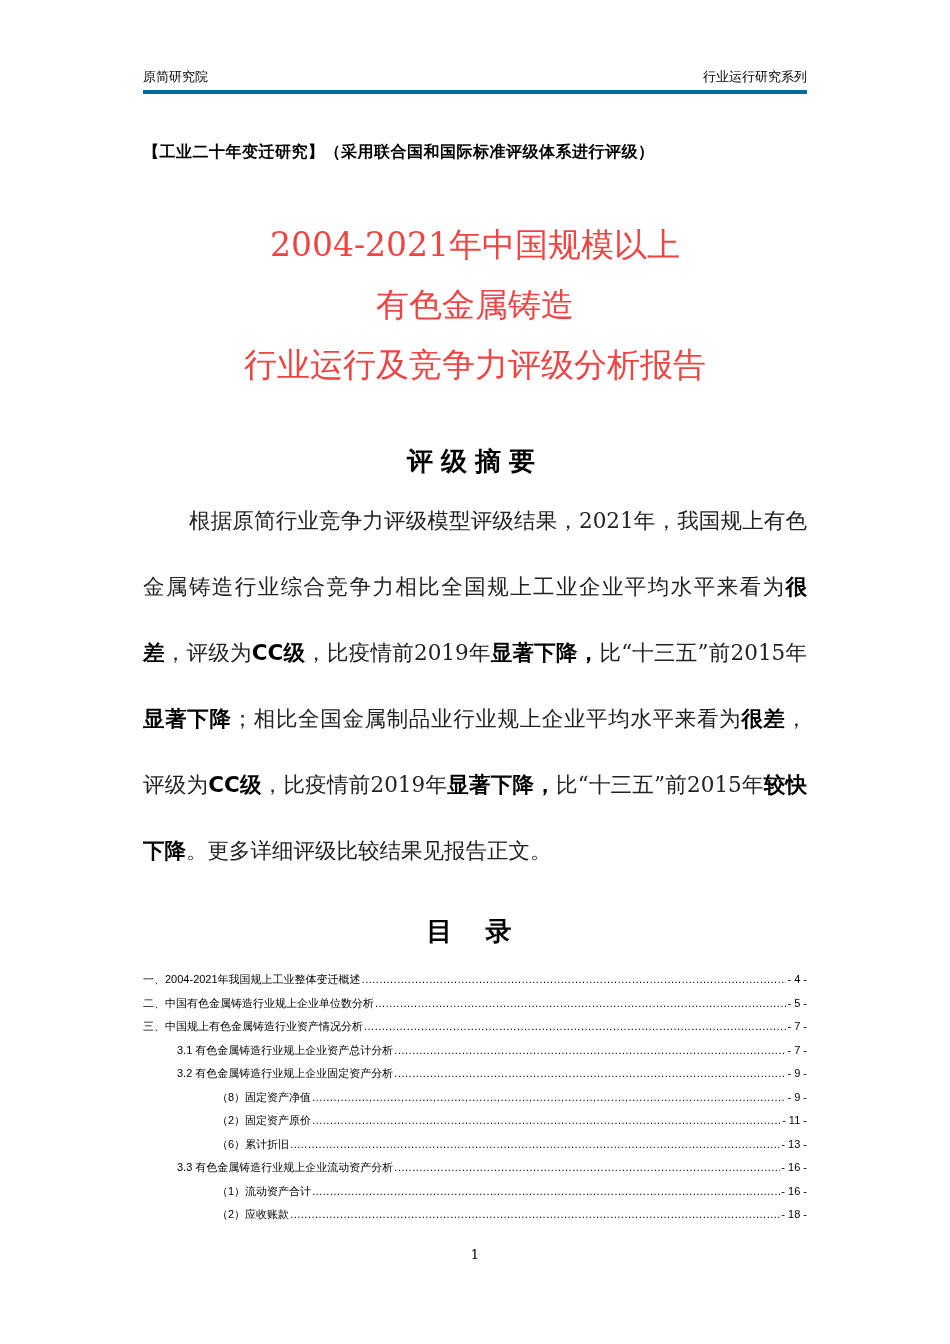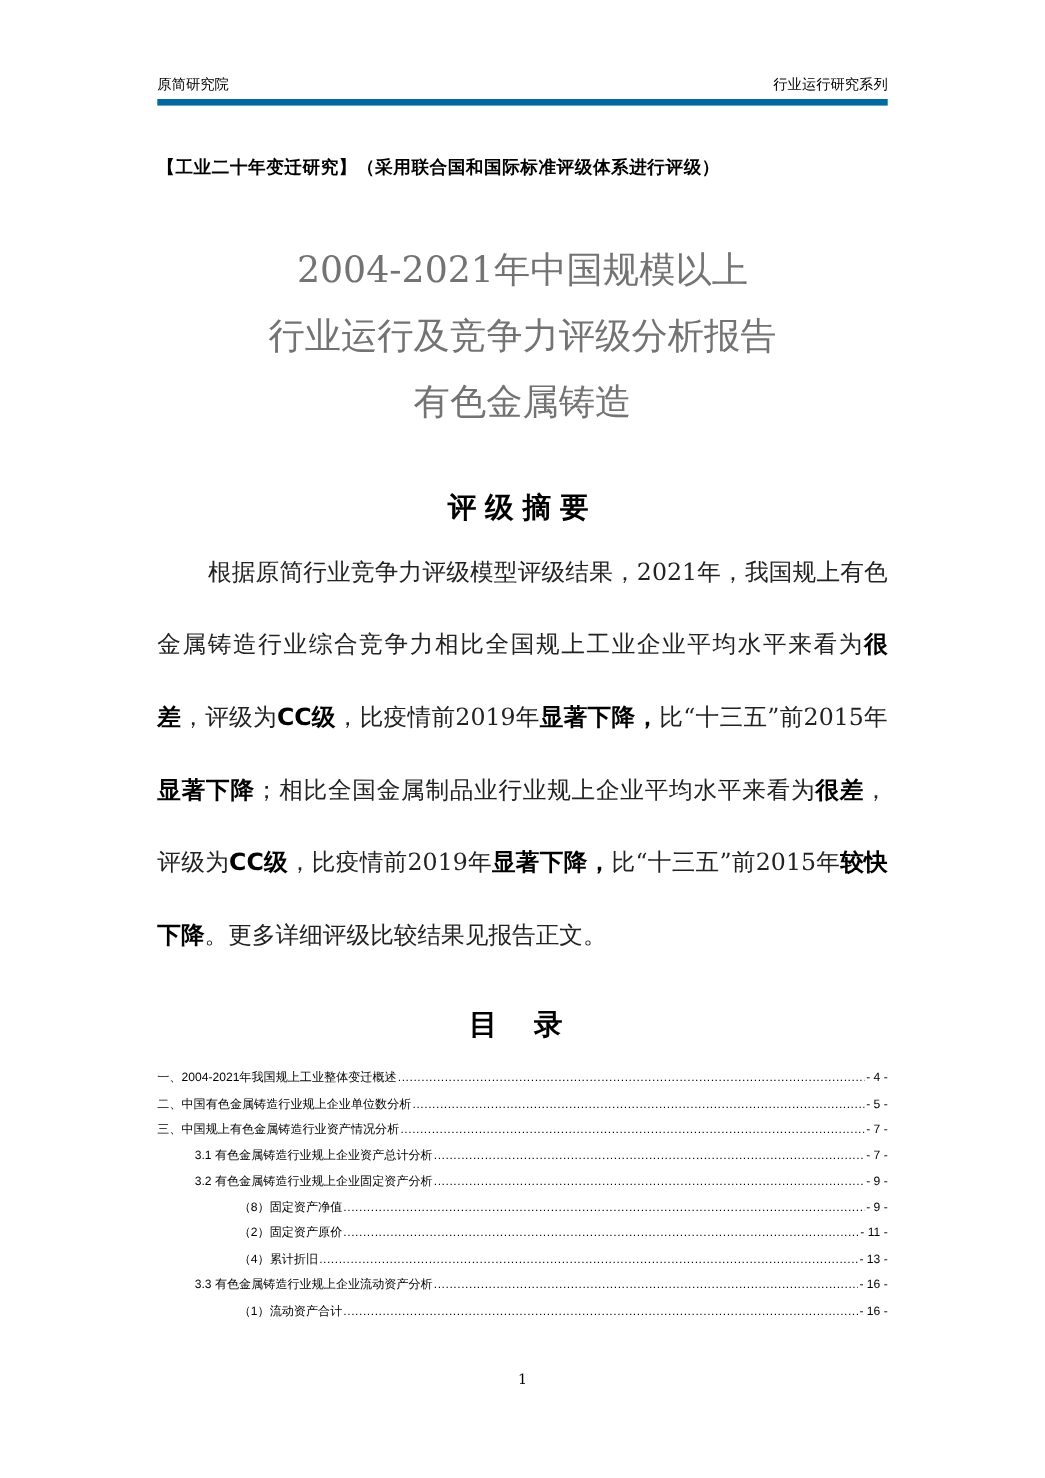--- a/index.html
+++ b/index.html
@@ -2,33 +2,33 @@
 <html><head>
   <meta charset="utf-8">
   <style>
     html, body { margin: 0; padding: 0; background: #ffffff; }
     body {
       width: 950px; height: 1344px; position: relative; overflow: hidden;
       font-family: "DejaVu Serif", "Liberation Serif", serif; color: #000;
     }
     .header {
       position: absolute; left: 143px; top: 66px; width: 664px; height: 24px;
-      border-bottom: 6px solid #0369a1;
+      border-bottom: 4px solid #0369a1;
       font-family: "DejaVu Sans", "Liberation Sans", sans-serif; font-size: 13px;
     }
     .header .left { position: absolute; left: 0; top: 2px; }
     .header .right { position: absolute; right: 0; top: 2px; }
     .subtitle {
       position: absolute; left: 143px; top: 142px; width: 680px;
       font-family: "DejaVu Sans", "Liberation Sans", sans-serif;
       font-size: 16px; font-weight: bold; letter-spacing: 0.5px;
     }
     .title {
       position: absolute; left: 143px; top: 215px; width: 664px; text-align: center;
-      color: #737373; font-size: 33px; line-height: 60px; font-weight: normal;
+      color: #ef4444; font-size: 33px; line-height: 60px; font-weight: normal;
     }
     .summary-heading {
       position: absolute; left: 143px; top: 444px; width: 664px; text-align: center;
       font-family: "DejaVu Sans", "Liberation Sans", sans-serif;
       font-size: 26px; font-weight: bold; letter-spacing: 8px;
     }
     .summary {
       position: absolute; left: 143px; top: 488px; width: 664px;
       font-size: 21.5px; line-height: 66px; text-indent: 46px; text-align: justify;
       color: #222;
@@ -62,22 +62,22 @@
 
 <div class="header">
   <span class="left">原简研究院</span>
   <span class="right">行业运行研究系列</span>
 </div>
 
 <div class="subtitle">【工业二十年变迁研究】（采用联合国和国际标准评级体系进行评级）</div>
 
 <div class="title">
   <div>2004-2021年中国规模以上</div>
+  <div>有色金属铸造</div>
   <div>行业运行及竞争力评级分析报告</div>
-  <div>有色金属铸造</div>
 </div>
 
 <div class="summary-heading">评级摘要</div>
 
 <div class="summary" id="summary"><span>根据原简行业竞争力评级模型评级结果，2021年，我国规上有色金属铸造行业综合竞争力相比全国规上工业企业平均水平来看为</span><b>很差</b><span>，评级为</span><b>CC级</b><span>，比疫情前2019年</span><b>显著下降，</b><span>比“十三五”前2015年</span><b>显著下降</b><span>；相比全国金属制品业行业规上企业平均水平来看为</span><b>很差</b><span>，评级为</span><b>CC级</b><span>，比疫情前2019年</span><b>显著下降，</b><span>比“十三五”前2015年</span><b>较快下降</b><span>。更多详细评级比较结果见报告正文。</span></div>
 
 <div class="toc-heading">目 录</div>
 
 <div class="toc" id="toc">
     <div class="toc-row lvl1">
@@ -109,29 +109,34 @@
       <span class="lbl">（8）固定资产净值</span>
       <span class="dots"></span>
       <span class="pg">- 9 -</span>
     </div>
     <div class="toc-row lvl3">
       <span class="lbl">（2）固定资产原价</span>
       <span class="dots"></span>
       <span class="pg">- 11 -</span>
     </div>
     <div class="toc-row lvl3">
-      <span class="lbl">（4）累计折旧</span>
+      <span class="lbl">（6）累计折旧</span>
       <span class="dots"></span>
       <span class="pg">- 13 -</span>
     </div>
     <div class="toc-row lvl2">
       <span class="lbl">3.3 有色金属铸造行业规上企业流动资产分析</span>
       <span class="dots"></span>
       <span class="pg">- 16 -</span>
     </div>
     <div class="toc-row lvl3">
       <span class="lbl">（1）流动资产合计</span>
       <span class="dots"></span>
       <span class="pg">- 16 -</span>
     </div>
+    <div class="toc-row lvl3">
+      <span class="lbl">（2）应收账款</span>
+      <span class="dots"></span>
+      <span class="pg">- 18 -</span>
+    </div>
   </div>
 
 <div class="page-number">1</div>
 
 </body></html>

